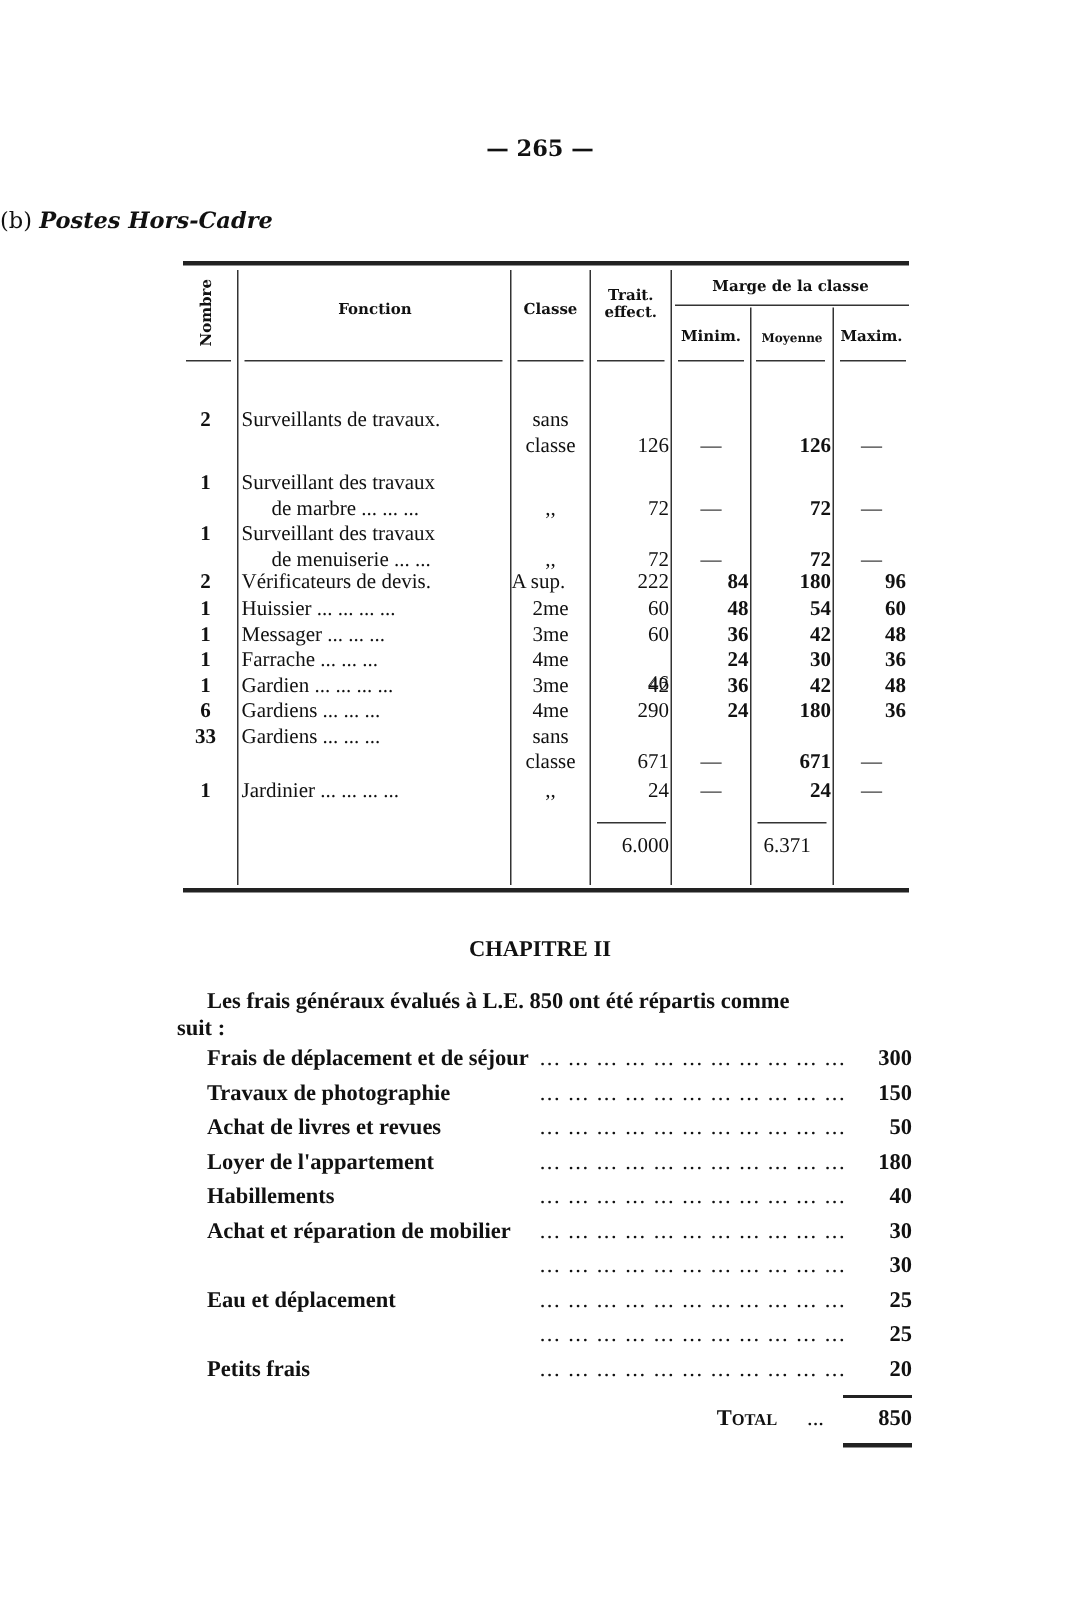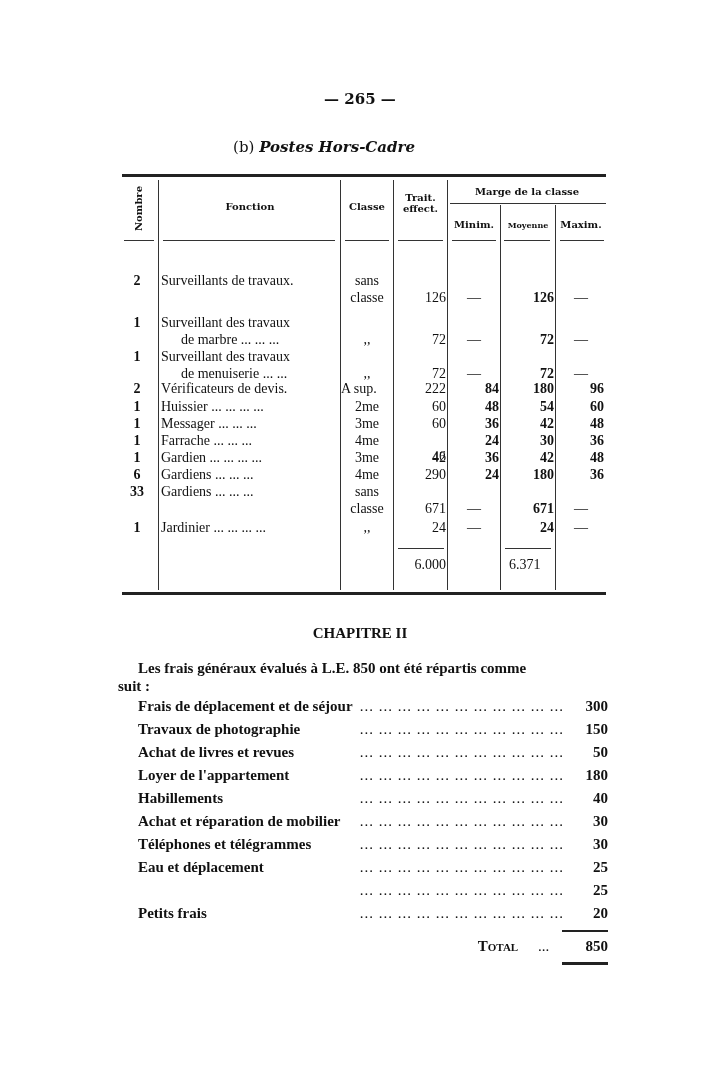--- a/index.html
+++ b/index.html
@@ -1,20 +1,20 @@
 <!DOCTYPE html>
 <html><head>
 <meta charset="utf-8">
 <style>
   html, body { margin: 0; padding: 0; background: #ffffff; }
   body { width: 720px; height: 1082px; position: relative; overflow: hidden;
          font-family: "DejaVu Serif", "Liberation Serif", serif; color: #111; }
   .abs { position: absolute; }
   .pagenum { top: 90px; left: 0; width: 720px; text-align: center; font-size: 15px; font-weight: bold; }
-  .subtitle { top: 138px; left: 0; width: 648px; text-align: center; font-size: 15px; }
+  .subtitle { top: 138px; left: 0; width: 648px; font-size: 15px; }
   .subtitle i { font-weight: bold; }
   .rule-thick { height: 3px; background: #222; }
   .vline { width: 1px; background: #333; }
   .hline { height: 1px; background: #333; }
   .hdr { font-weight: bold; font-size: 10px; text-align: center; font-family: "DejaVu Serif", serif; }
   .cell { font-size: 14px; line-height: 17px; font-family: "Liberation Serif", serif; white-space: nowrap; }
   .num { text-align: right; }
   .bold { font-weight: bold; }
   .chap { top: 625px; left: 0; width: 720px; text-align: center; font-size: 15px; font-weight: bold; font-family: "Liberation Serif", serif; }
   .para { left: 118px; width: 490px; font-size: 15px; font-weight: bold; font-family: "Liberation Serif", serif; line-height: 20px; }
@@ -190,21 +190,20 @@
       <span class="exp-label">Habillements</span>
       <span class="exp-dots" style="text-align: right;">... ... ... ... ... ... ... ... ... ... ...</span>
       <span class="exp-val">40</span>
     </div>
     <div class="abs exp-row" style="top: 813px;">
       <span class="exp-label">Achat et réparation de mobilier</span>
       <span class="exp-dots" style="text-align: right;">... ... ... ... ... ... ... ... ... ... ...</span>
       <span class="exp-val">30</span>
     </div>
     <div class="abs exp-row" style="top: 836px;">
-      <span class="exp-label">Téléphones et télégrammes</span>
       <span class="exp-dots" style="text-align: right;">... ... ... ... ... ... ... ... ... ... ...</span>
       <span class="exp-val">30</span>
     </div>
     <div class="abs exp-row" style="top: 859px;">
       <span class="exp-label">Eau et déplacement</span>
       <span class="exp-dots" style="text-align: right;">... ... ... ... ... ... ... ... ... ... ...</span>
       <span class="exp-val">25</span>
     </div>
     <div class="abs exp-row" style="top: 882px;">
       <span class="exp-dots" style="text-align: right;">... ... ... ... ... ... ... ... ... ... ...</span>

